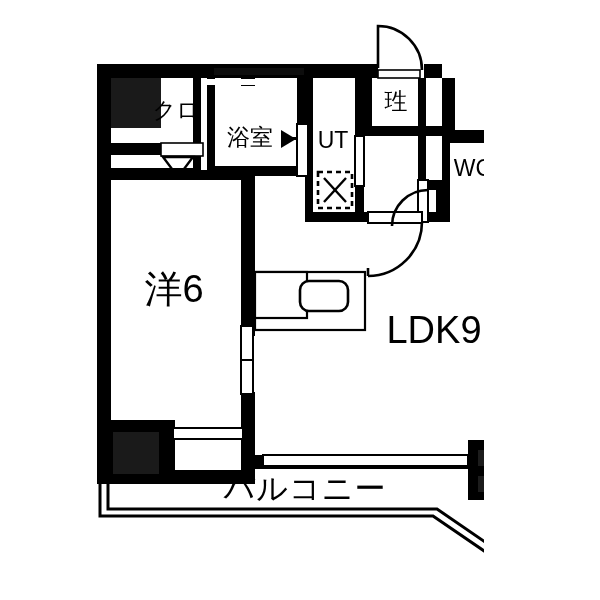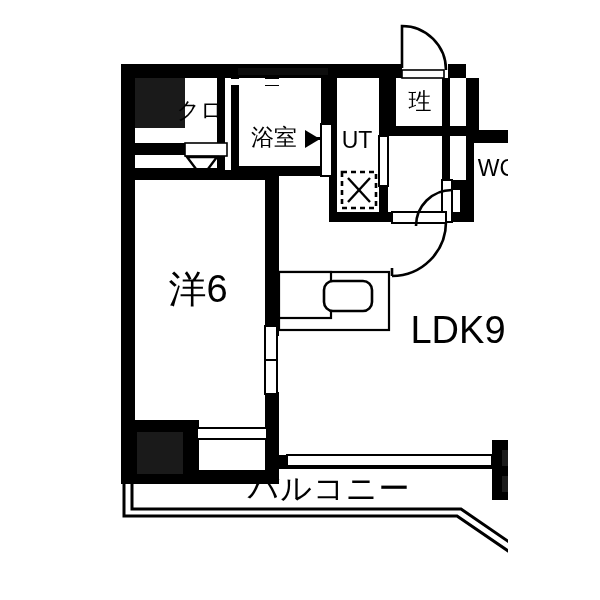--- a/index.html
+++ b/index.html
@@ -9,21 +9,20 @@
   }
   body {
     font-family: "Liberation Sans", sans-serif;
   }
   #floorplan-root {
     position: relative;
     width: 484px;
     height: 600px;
     background: #c4b5fd;
     overflow: hidden;
-    margin-left: 24px;
   }
   #plan-svg {
     display: block;
     width: 600px;
     height: 600px;
   }
   .room-label {
     font-family: "Liberation Sans", sans-serif;
     fill: #000000;
     text-anchor: middle;

